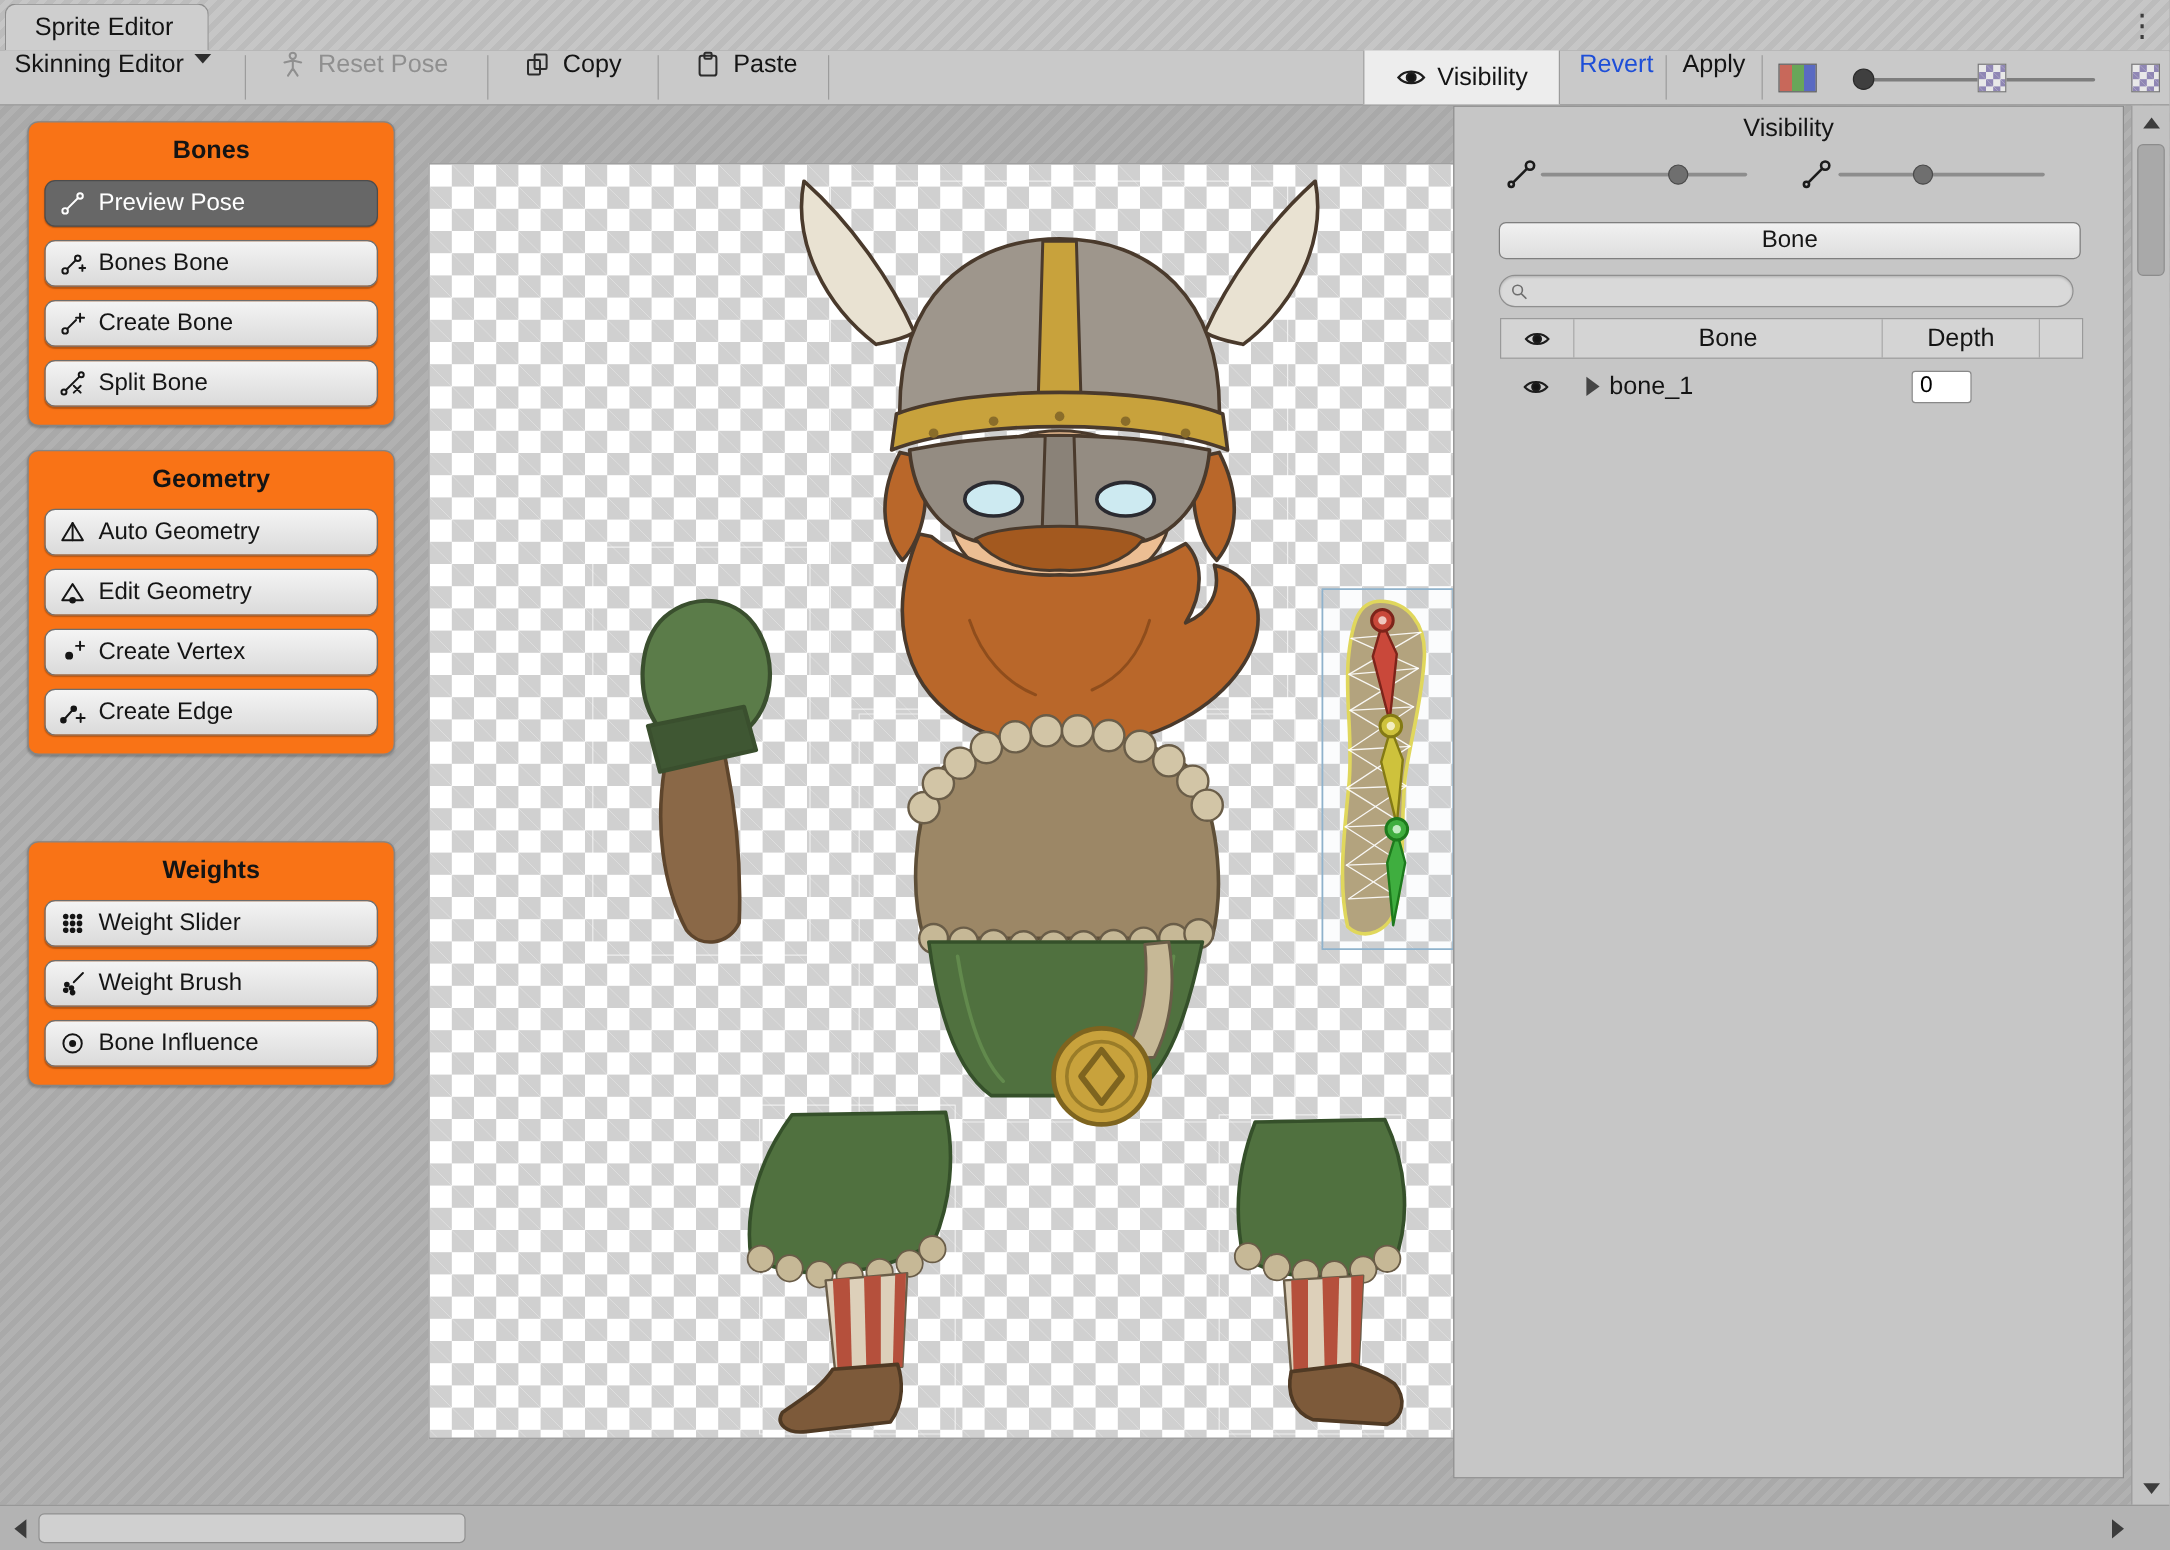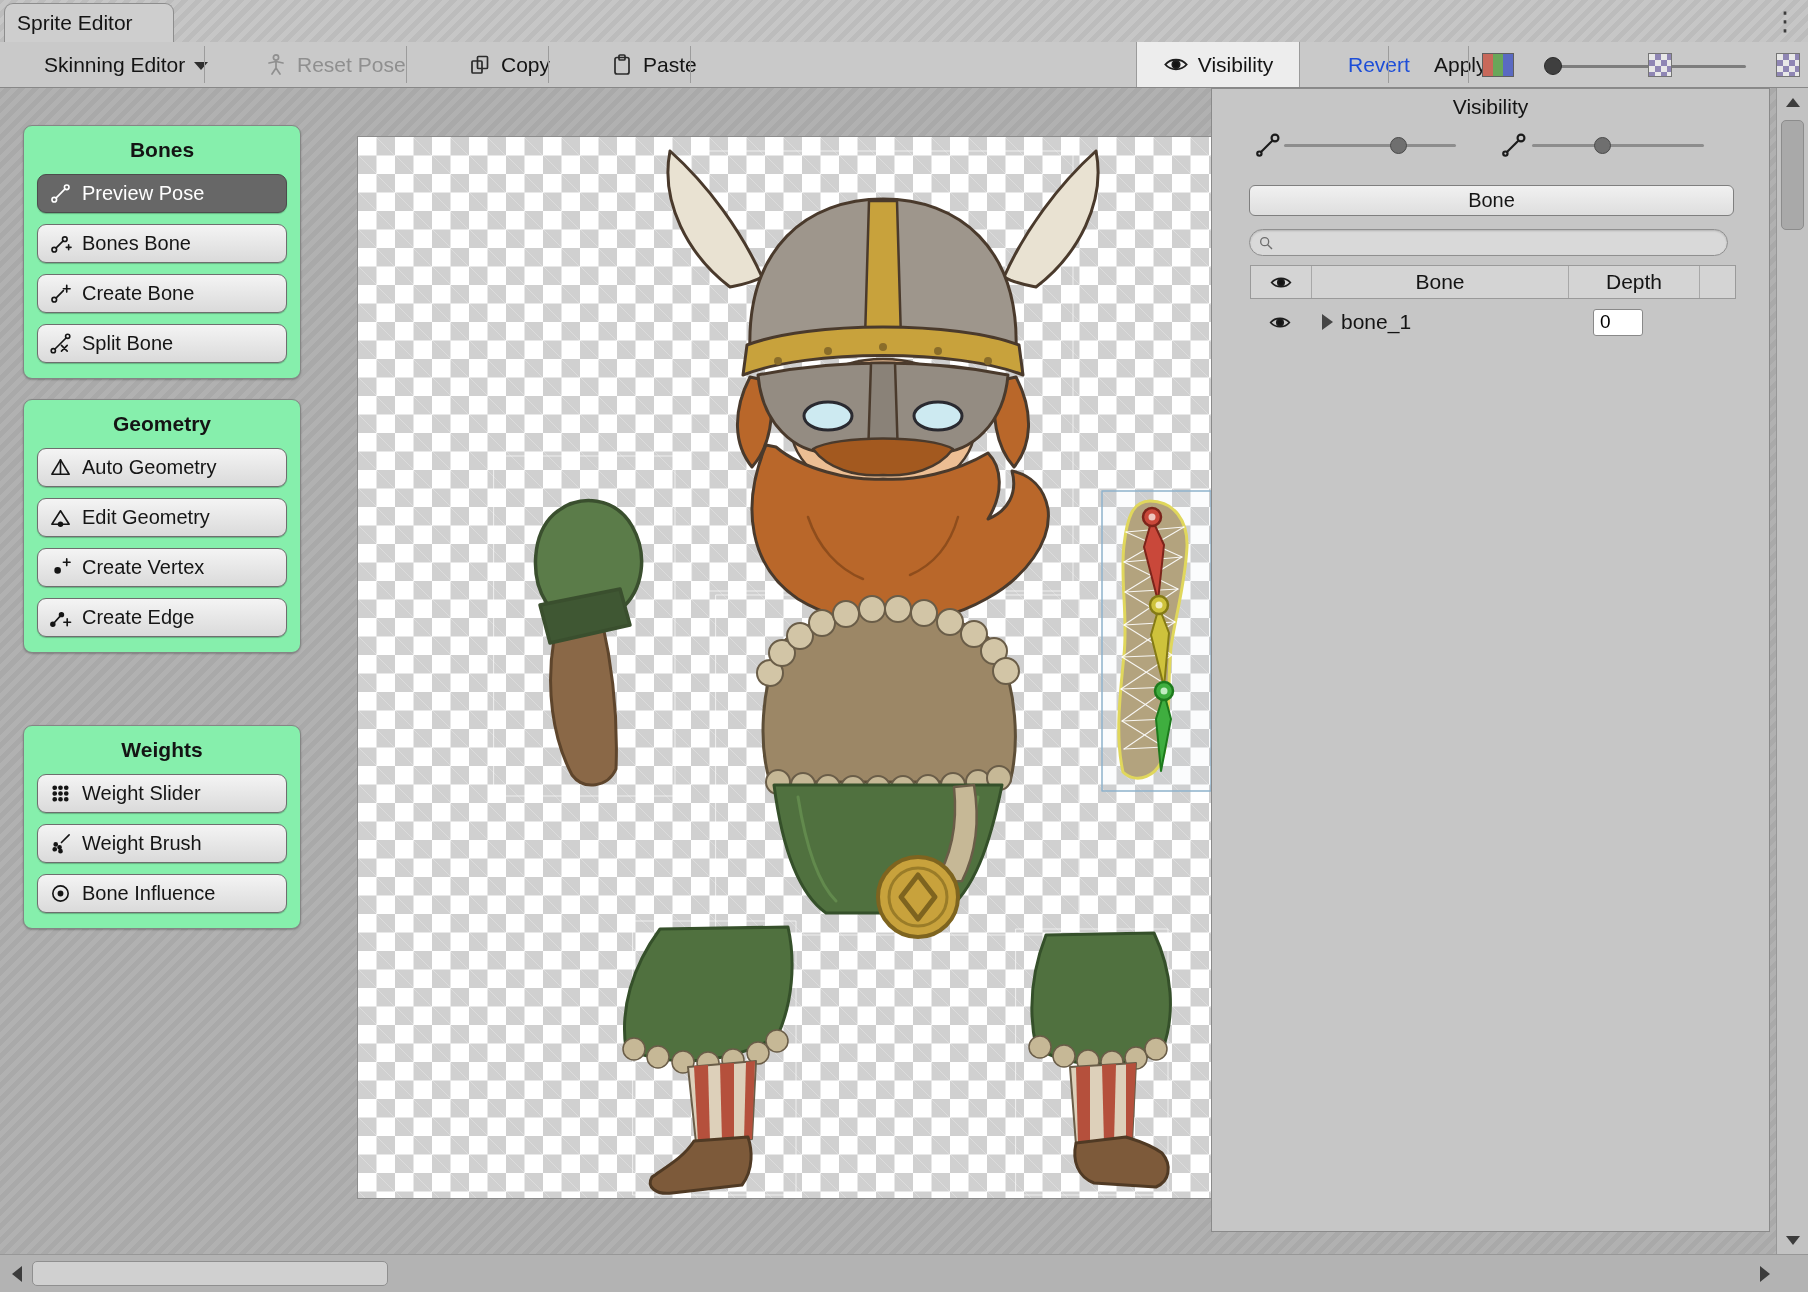--- a/index.html
+++ b/index.html
@@ -12,32 +12,32 @@
   
   .tabstrip{
     position:absolute;left:0;top:0;width:1808px;height:42px;
     background:repeating-linear-gradient(315deg,#c6c6c6 0 5px,#bcbcbc 5px 10px);
     border-bottom:1px solid #8d8d8d;
   }
   .tab{
     position:absolute;left:4px;top:3px;width:170px;height:39px;
     background:#cecece;border:1px solid #8d8d8d;border-bottom:none;
     border-radius:9px 9px 0 0;display:flex;align-items:center;
-    padding-left:12px;font-size:21px;box-sizing:border-box;
+    padding-left:24px;font-size:21px;box-sizing:border-box;
   }
   .kebab{
     position:absolute;right:10px;top:4px;font-size:26px;color:#3c3c3c;
     line-height:34px;letter-spacing:0;
   }
   
   .toolbar{
     position:absolute;left:0;top:42px;width:1808px;height:46px;
     background:#c9c9c9;border-bottom:1px solid #888;box-sizing:border-box;
   }
-  .tb-item{position:absolute;top:0;height:45px;display:flex;align-items:center;gap:9px;font-size:21px;margin-left:32px;}
+  .tb-item{position:absolute;top:0;height:45px;display:flex;gap:9px;font-size:21px;}
   .tb-sep{position:absolute;top:4px;height:37px;width:1px;background:#9c9c9c;}
   .tb-dis{color:#8f8f8f;}
   .tri-down{width:0;height:0;border-left:7px solid transparent;border-right:7px solid transparent;border-top:8px solid #2e2e2e;margin-top:3px;}
   .vis-active{
     position:absolute;left:1136px;top:0;height:45px;width:164px;
     background:#ededed;border-left:1px solid #9b9b9b;border-right:1px solid #9b9b9b;
     display:flex;align-items:center;justify-content:center;gap:9px;font-size:21px;box-sizing:border-box;
   }
   .tb-icon{width:24px;height:24px;stroke:#2b2b2b;fill:none;stroke-width:1.7;stroke-linecap:round;stroke-linejoin:round;}
   .tb-icon.dis{stroke:#8f8f8f;}
@@ -54,23 +54,23 @@
   }
   .chk-mid{position:absolute;left:1648px;top:11px;}
   .chk-right{position:absolute;left:1776px;top:11px;}
   
   .workspace{
     position:absolute;left:0;top:88px;width:1808px;height:1166px;
     background:repeating-linear-gradient(315deg,#b1b1b1 0 5px,#a9a9a9 5px 10px);
   }
   
   .group{
-    position:absolute;left:23px;width:278px;background:#86efac;
+    position:absolute;left:23px;width:306px;background:#f97316;
     border:1px solid #858585;border-radius:9px;padding:8px 13px 15px;
-    box-sizing:border-box;box-shadow:0 1px 2px rgba(0,0,0,.25);margin-top:24px;
+    box-sizing:border-box;box-shadow:0 1px 2px rgba(0,0,0,.25);
   }
   .group-title{text-align:center;font-size:21px;font-weight:700;margin:4px 0 12px;}
   .tool-btn{
     width:100%;height:39px;margin-top:11px;border-radius:9px;border:1px solid #6e6e6e;
     background:linear-gradient(#f4f4f4,#dadada);display:flex;align-items:center;gap:10px;
     padding:0 11px;font-size:20px;box-sizing:border-box;font-family:inherit;color:#151515;
     box-shadow:0 1px 1px rgba(0,0,0,.25);
   }
   .tool-btn:first-of-type{margin-top:0;}
   .tool-btn.selected{background:#676767;color:#fff;border-color:#4c4c4c;}

